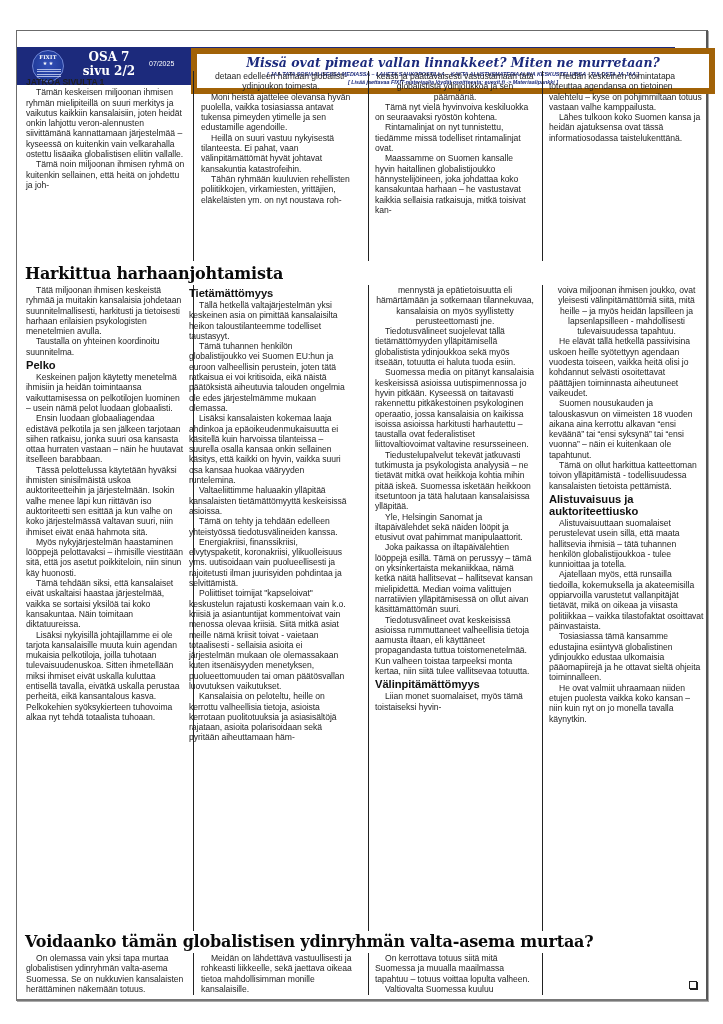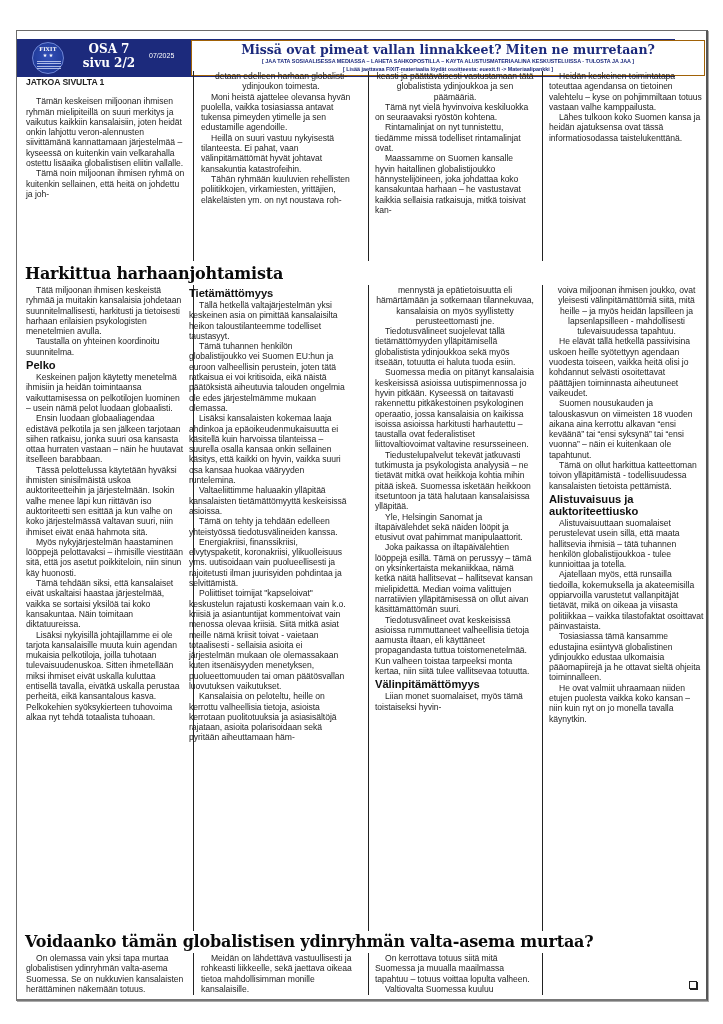--- a/index.html
+++ b/index.html
@@ -1,44 +1,44 @@
 <!DOCTYPE html>
 <html><head>
 <meta charset="utf-8">
 <style>
   html, body { margin:0; padding:0; background:#ffffff; }
   body { width:723px; height:1024px; position:relative; overflow:hidden;
          font-family:"Liberation Sans", "DejaVu Sans", sans-serif; color:#1a1a1a; }
   .page { position:absolute; left:16px; top:30px; width:689px; height:968px;
           border:1px solid #6b6b6b; border-right:2px solid #555; border-bottom:2px solid #777;
           box-shadow:1px 1px 0 #aaa; background:#fff; }
-  .header { position:absolute; left:0; top:8px; width:658px; height:38px; background:#1c2a7c; }
+  .header { position:absolute; left:0; top:16px; width:658px; height:38px; background:#1c2a7c; }
   .logo { position:absolute; left:15px; top:3px; width:32px; height:32px; border-radius:50%;
           background:radial-gradient(circle at 50% 45%, #3350b8 0%, #233e9e 60%, #1a2f86 100%);
           border:1px solid #6e86d6; box-sizing:border-box; }
   .logo .lt { position:absolute; top:3px; left:0; width:100%; text-align:center; color:#fff;
               font-size:5px; font-weight:bold; font-family:"DejaVu Serif", serif; letter-spacing:0.3px; }
   .logo .ls { position:absolute; top:10px; left:0; width:100%; text-align:center; color:#fff; font-size:5px; line-height:5px; }
   .logo .lb { position:absolute; top:18px; left:4px; width:24px; height:10px;
               background:repeating-linear-gradient(to bottom, #cfd8f7 0 1px, transparent 1px 2.5px); opacity:0.8; }
   .osa { position:absolute; left:62px; top:3px; color:#fff; font-family:"DejaVu Serif", serif;
          font-weight:bold; font-size:12px; line-height:14px; text-align:center; width:60px; }
   .date { position:absolute; left:132px; top:13px; color:#fff; font-size:7px; }
-  .titlebox { position:absolute; left:174px; top:1px; width:512px; height:34px; background:#fff; border:1px solid #a16207; }
+  .titlebox { position:absolute; left:174px; top:1px; width:512px; height:34px; background:#fff; border:6px solid #a16207;font-style:italic; }
   .titlebox .main { position:absolute; left:0; top:1px; width:100%; text-align:center; color:#1c2a7c;
                     font-family:"DejaVu Serif", serif; font-weight:bold; font-size:12.5px; line-height:15px; }
   .titlebox .sub1 { position:absolute; left:0; top:17px; width:100%; text-align:center; color:#1c2a7c;
                     font-size:5.4px; font-weight:bold; }
   .titlebox .sub2 { position:absolute; left:0; top:25px; width:100%; text-align:center; color:#1c2a7c; font-size:5.4px; font-weight:bold; }
 
   .col { position:absolute; font-size:8.6px; line-height:10.3px; color:#1f1f1f; letter-spacing:-0.05px; }
   .col p { margin:0; text-indent:10px; }
   .col p.noind { text-indent:0;text-align:center; }
   .col h3 { margin:2px 0 1px 0; font-size:11.2px; line-height:12px; font-weight:bold; color:#111; }
-  .col .kicker { font-weight:bold; font-size:8.6px; margin-bottom:9px; }
+  .col .kicker { font-weight:bold; font-size:8.6px; margin-bottom:0; }
   .rule { position:absolute; width:0; border-left:1px solid #222; }
   .bighead { position:absolute; left:0; font-family:"DejaVu Serif", serif; font-weight:bold;
              color:#0a0a0a; font-size:16px; line-height:18px; white-space:nowrap; letter-spacing:-0.2px; }
   .endmark { position:absolute; width:6px; height:6px; border:1px solid #222; background:#fff; box-shadow:1px 1px 0 #222; }
 </style>
 </head>
 <body>
 
 <div class="page">
 

